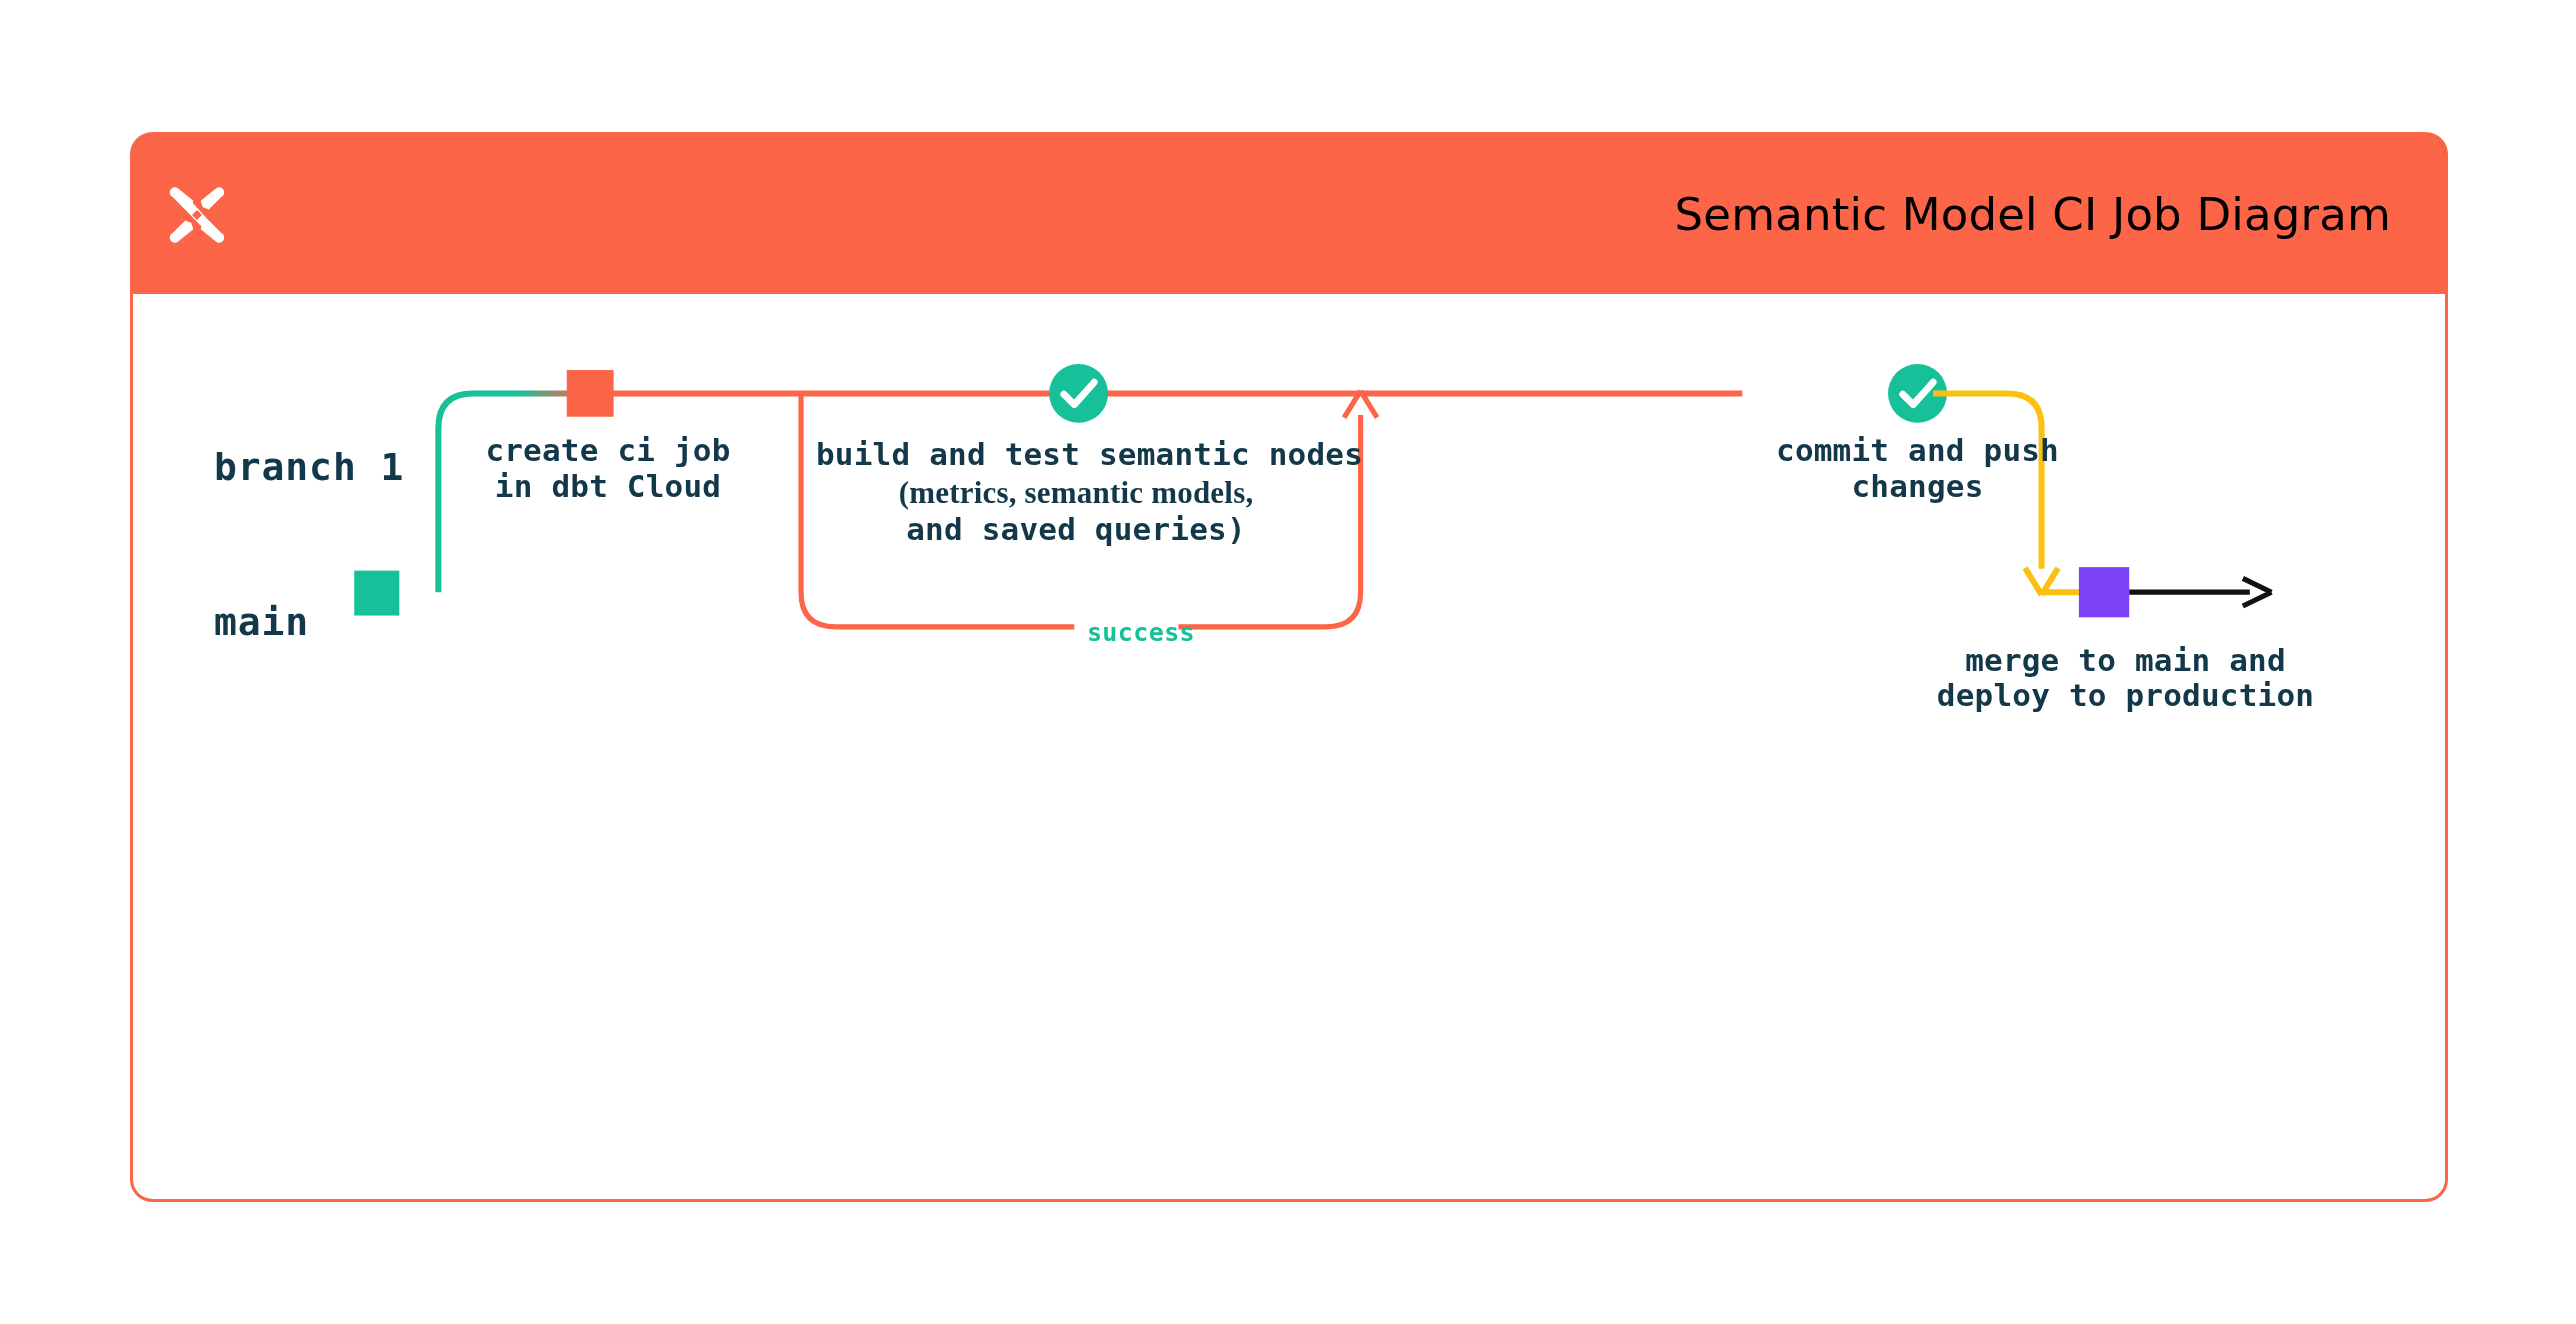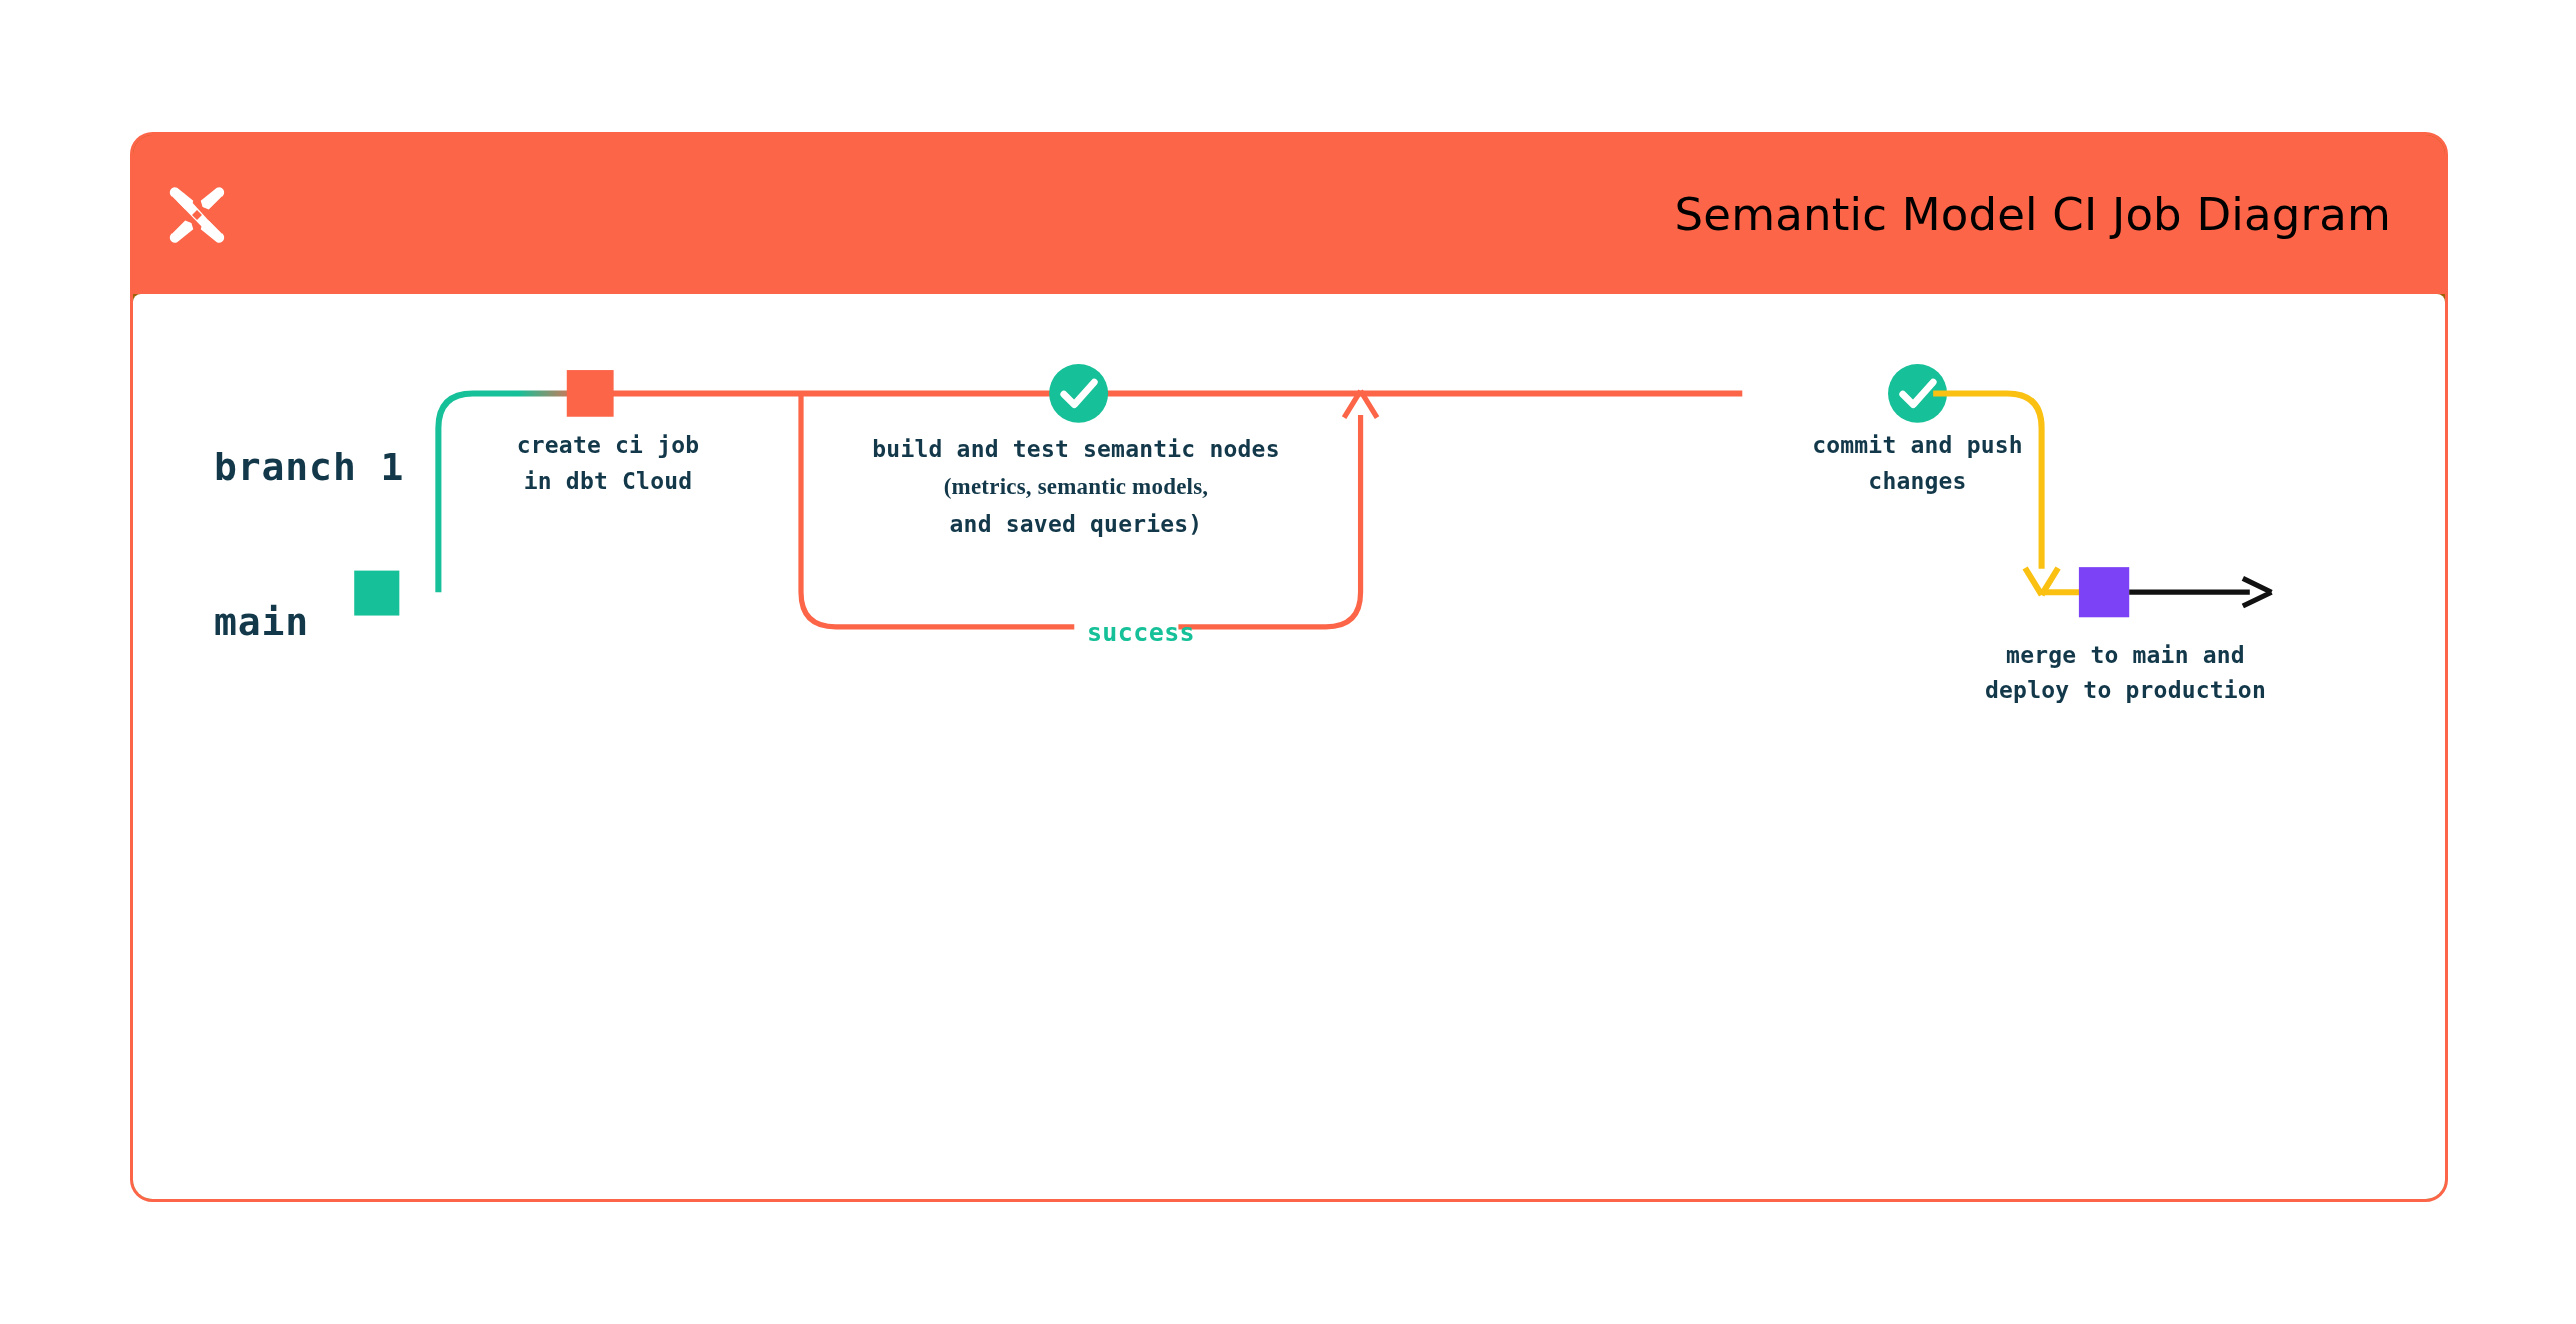--- a/index.html
+++ b/index.html
@@ -61,21 +61,20 @@
     white-space: nowrap;
   }
 
   .card-body {
     position: absolute;
     left: 0;
     top: 159px;
     right: 0;
     bottom: 0;
     background: #ffffff;
-    border-radius: 8px;
   }
 
   
   .diagram {
     position: absolute;
     left: 0;
     top: 0;
     width: 100%;
     height: 100%;
     display: block;
@@ -88,21 +87,21 @@
     font-family: "DejaVu Sans Mono", monospace;
     font-weight: bold;
     white-space: pre;
     line-height: 1.26;
   }
   .branch-name {
     font-size: 38px;
     letter-spacing: 0.9px;
   }
   .node-label {
-    font-size: 23px;
+    font-size: 31px;
     text-align: center;
     letter-spacing: 0.2px;
   }
   .success-label {
     font-size: 25px;
     color: #16C098;
     letter-spacing: 0.4px;
   }
 </style>
 </head>

